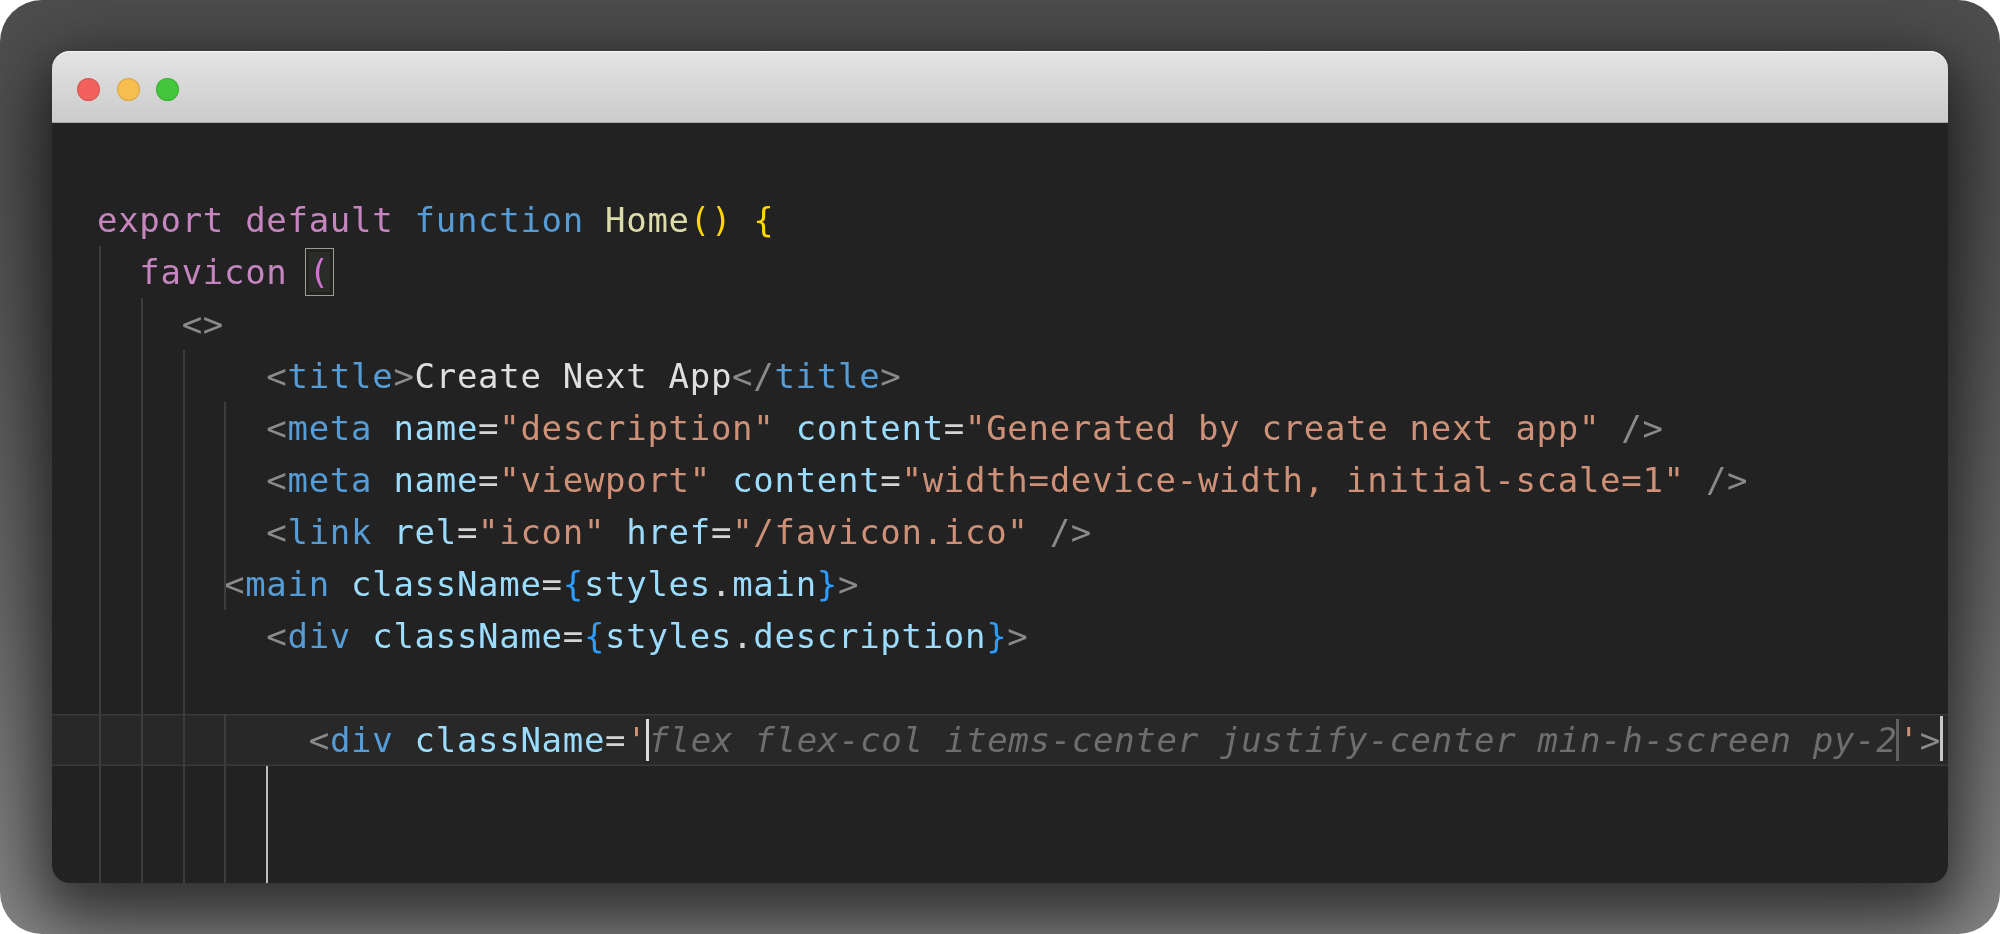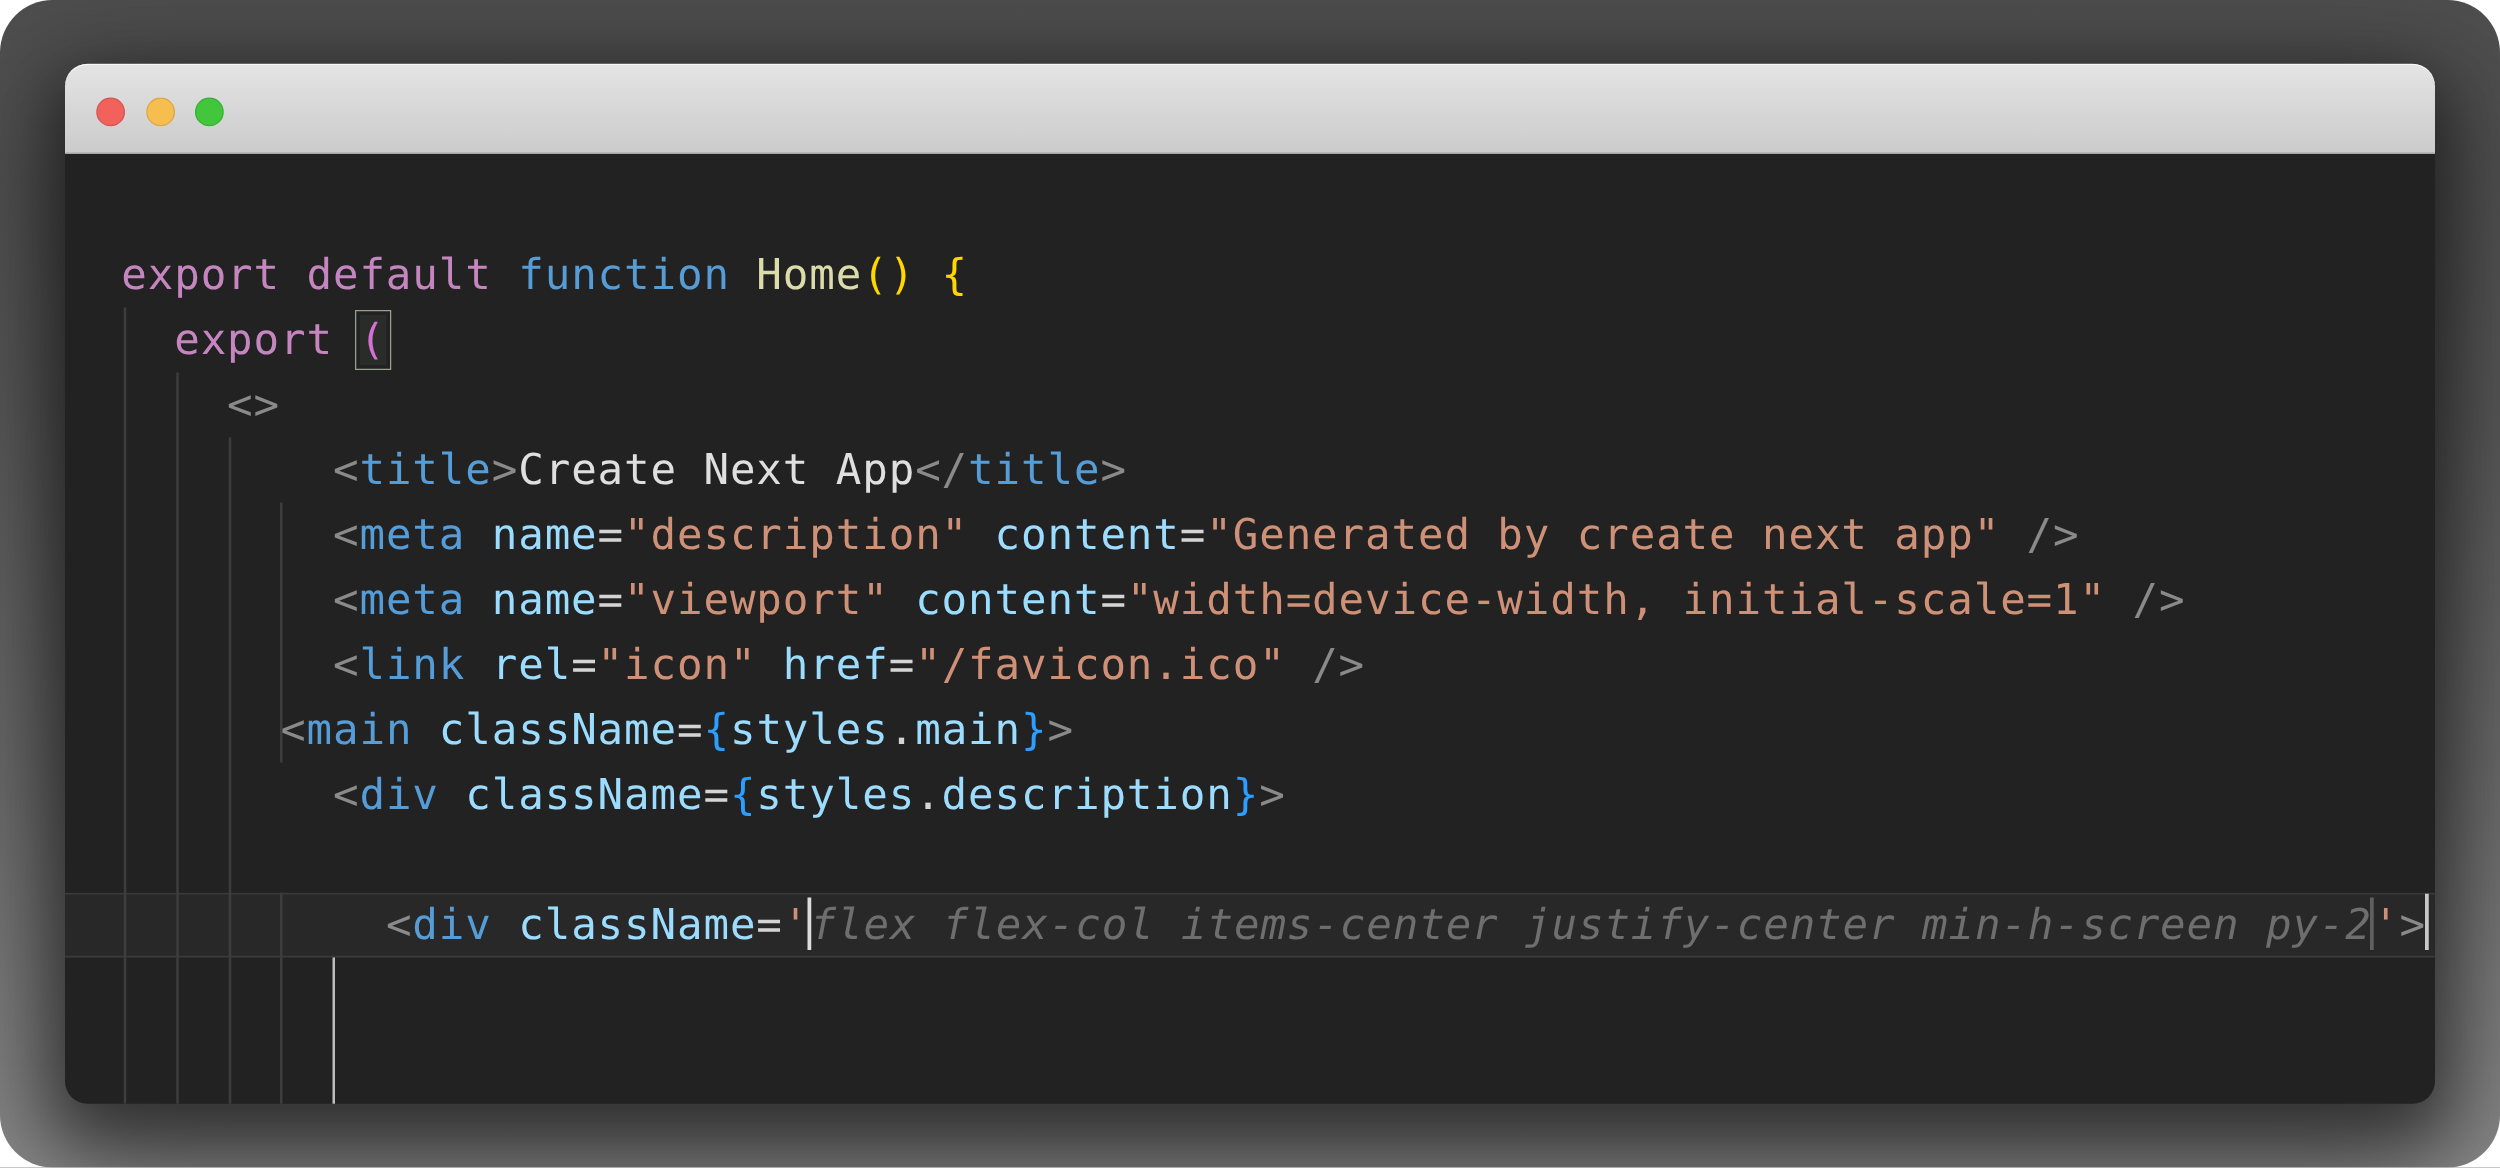--- a/index.html
+++ b/index.html
@@ -47,21 +47,21 @@
 <div class="backdrop">
   <div class="window">
     <div class="titlebar">
       <span class="light" id="light-0" style="left: 24.5px; background: rgb(242, 97, 92);"></span>
       <span class="light" id="light-1" style="left: 64.5px; background: rgb(246, 190, 79);"></span>
       <span class="light" id="light-2" style="left: 103.5px; background: rgb(65, 198, 60);"></span>
     </div>
     <div class="code">
       <div class="lines" id="lines">
           <div class="line"><span class="tok" style="color: rgb(197, 134, 192);">export default</span><span class="tok" style="color: rgb(212, 212, 212);"> </span><span class="tok" style="color: rgb(86, 156, 214);">function</span><span class="tok" style="color: rgb(212, 212, 212);"> </span><span class="tok" style="color: rgb(220, 220, 170);">Home</span><span class="tok" style="color: rgb(255, 215, 0);">()</span><span class="tok" style="color: rgb(212, 212, 212);"> </span><span class="tok" style="color: rgb(255, 215, 0);">{</span></div>
-          <div class="line"><span class="tok" style="color: rgb(197, 134, 192);">  export </span><span class="tok boxed" style="color: rgb(214, 112, 214);">(</span></div>
+          <div class="line"><span class="tok" style="color: rgb(197, 134, 192);">  favicon </span><span class="tok boxed" style="color: rgb(214, 112, 214);">(</span></div>
           <div class="line"><span class="tok" style="color: rgb(212, 212, 212);">    </span><span class="tok" style="color: rgb(138, 138, 138);">&lt;&gt;</span></div>
           <div class="line"><span class="tok" style="color: rgb(212, 212, 212);">        </span><span class="tok" style="color: rgb(138, 138, 138);">&lt;</span><span class="tok" style="color: rgb(86, 156, 214);">title</span><span class="tok" style="color: rgb(138, 138, 138);">&gt;</span><span class="tok" style="color: rgb(223, 223, 223);">Create Next App</span><span class="tok" style="color: rgb(138, 138, 138);">&lt;/</span><span class="tok" style="color: rgb(86, 156, 214);">title</span><span class="tok" style="color: rgb(138, 138, 138);">&gt;</span></div>
           <div class="line"><span class="tok" style="color: rgb(212, 212, 212);">        </span><span class="tok" style="color: rgb(138, 138, 138);">&lt;</span><span class="tok" style="color: rgb(86, 156, 214);">meta</span><span class="tok" style="color: rgb(212, 212, 212);"> </span><span class="tok" style="color: rgb(156, 220, 254);">name</span><span class="tok" style="color: rgb(212, 212, 212);">=</span><span class="tok" style="color: rgb(206, 145, 120);">"description"</span><span class="tok" style="color: rgb(212, 212, 212);"> </span><span class="tok" style="color: rgb(156, 220, 254);">content</span><span class="tok" style="color: rgb(212, 212, 212);">=</span><span class="tok" style="color: rgb(206, 145, 120);">"Generated by create next app"</span><span class="tok" style="color: rgb(212, 212, 212);"> </span><span class="tok" style="color: rgb(138, 138, 138);">/&gt;</span></div>
           <div class="line"><span class="tok" style="color: rgb(212, 212, 212);">        </span><span class="tok" style="color: rgb(138, 138, 138);">&lt;</span><span class="tok" style="color: rgb(86, 156, 214);">meta</span><span class="tok" style="color: rgb(212, 212, 212);"> </span><span class="tok" style="color: rgb(156, 220, 254);">name</span><span class="tok" style="color: rgb(212, 212, 212);">=</span><span class="tok" style="color: rgb(206, 145, 120);">"viewport"</span><span class="tok" style="color: rgb(212, 212, 212);"> </span><span class="tok" style="color: rgb(156, 220, 254);">content</span><span class="tok" style="color: rgb(212, 212, 212);">=</span><span class="tok" style="color: rgb(206, 145, 120);">"width=device-width, initial-scale=1"</span><span class="tok" style="color: rgb(212, 212, 212);"> </span><span class="tok" style="color: rgb(138, 138, 138);">/&gt;</span></div>
           <div class="line"><span class="tok" style="color: rgb(212, 212, 212);">        </span><span class="tok" style="color: rgb(138, 138, 138);">&lt;</span><span class="tok" style="color: rgb(86, 156, 214);">link</span><span class="tok" style="color: rgb(212, 212, 212);"> </span><span class="tok" style="color: rgb(156, 220, 254);">rel</span><span class="tok" style="color: rgb(212, 212, 212);">=</span><span class="tok" style="color: rgb(206, 145, 120);">"icon"</span><span class="tok" style="color: rgb(212, 212, 212);"> </span><span class="tok" style="color: rgb(156, 220, 254);">href</span><span class="tok" style="color: rgb(212, 212, 212);">=</span><span class="tok" style="color: rgb(206, 145, 120);">"/favicon.ico"</span><span class="tok" style="color: rgb(212, 212, 212);"> </span><span class="tok" style="color: rgb(138, 138, 138);">/&gt;</span></div>
           <div class="line"><span class="tok" style="color: rgb(212, 212, 212);">      </span><span class="tok" style="color: rgb(138, 138, 138);">&lt;</span><span class="tok" style="color: rgb(86, 156, 214);">main</span><span class="tok" style="color: rgb(212, 212, 212);"> </span><span class="tok" style="color: rgb(156, 220, 254);">className</span><span class="tok" style="color: rgb(212, 212, 212);">=</span><span class="tok" style="color: rgb(43, 158, 255);">{</span><span class="tok" style="color: rgb(156, 220, 254);">styles</span><span class="tok" style="color: rgb(212, 212, 212);">.</span><span class="tok" style="color: rgb(156, 220, 254);">main</span><span class="tok" style="color: rgb(43, 158, 255);">}</span><span class="tok" style="color: rgb(138, 138, 138);">&gt;</span></div>
           <div class="line"><span class="tok" style="color: rgb(212, 212, 212);">        </span><span class="tok" style="color: rgb(138, 138, 138);">&lt;</span><span class="tok" style="color: rgb(86, 156, 214);">div</span><span class="tok" style="color: rgb(212, 212, 212);"> </span><span class="tok" style="color: rgb(156, 220, 254);">className</span><span class="tok" style="color: rgb(212, 212, 212);">=</span><span class="tok" style="color: rgb(43, 158, 255);">{</span><span class="tok" style="color: rgb(156, 220, 254);">styles</span><span class="tok" style="color: rgb(212, 212, 212);">.</span><span class="tok" style="color: rgb(156, 220, 254);">description</span><span class="tok" style="color: rgb(43, 158, 255);">}</span><span class="tok" style="color: rgb(138, 138, 138);">&gt;</span></div>
           <div class="line"></div>
           <div class="line current" style="background: rgb(40, 40, 40);"><span class="tok" style="color: rgb(212, 212, 212);">          </span><span class="tok" style="color: rgb(138, 138, 138);">&lt;</span><span class="tok" style="color: rgb(86, 156, 214);">div</span><span class="tok" style="color: rgb(212, 212, 212);"> </span><span class="tok" style="color: rgb(156, 220, 254);">className</span><span class="tok" style="color: rgb(212, 212, 212);">=</span><span class="tok" style="color: rgb(206, 145, 120);">'</span><span class="caret primary" style="background: rgb(220, 220, 220);"></span><span class="tok italic" style="color: rgb(110, 110, 110);">flex flex-col items-center justify-center min-h-screen py-2</span><span class="caret secondary" style="background: rgb(95, 95, 95);"></span><span class="tok" style="color: rgb(206, 145, 120);">'</span><span class="tok" style="color: rgb(138, 138, 138);">&gt;</span><span class="caret tertiary" style="background: rgb(200, 200, 200);"></span></div>
         </div>

